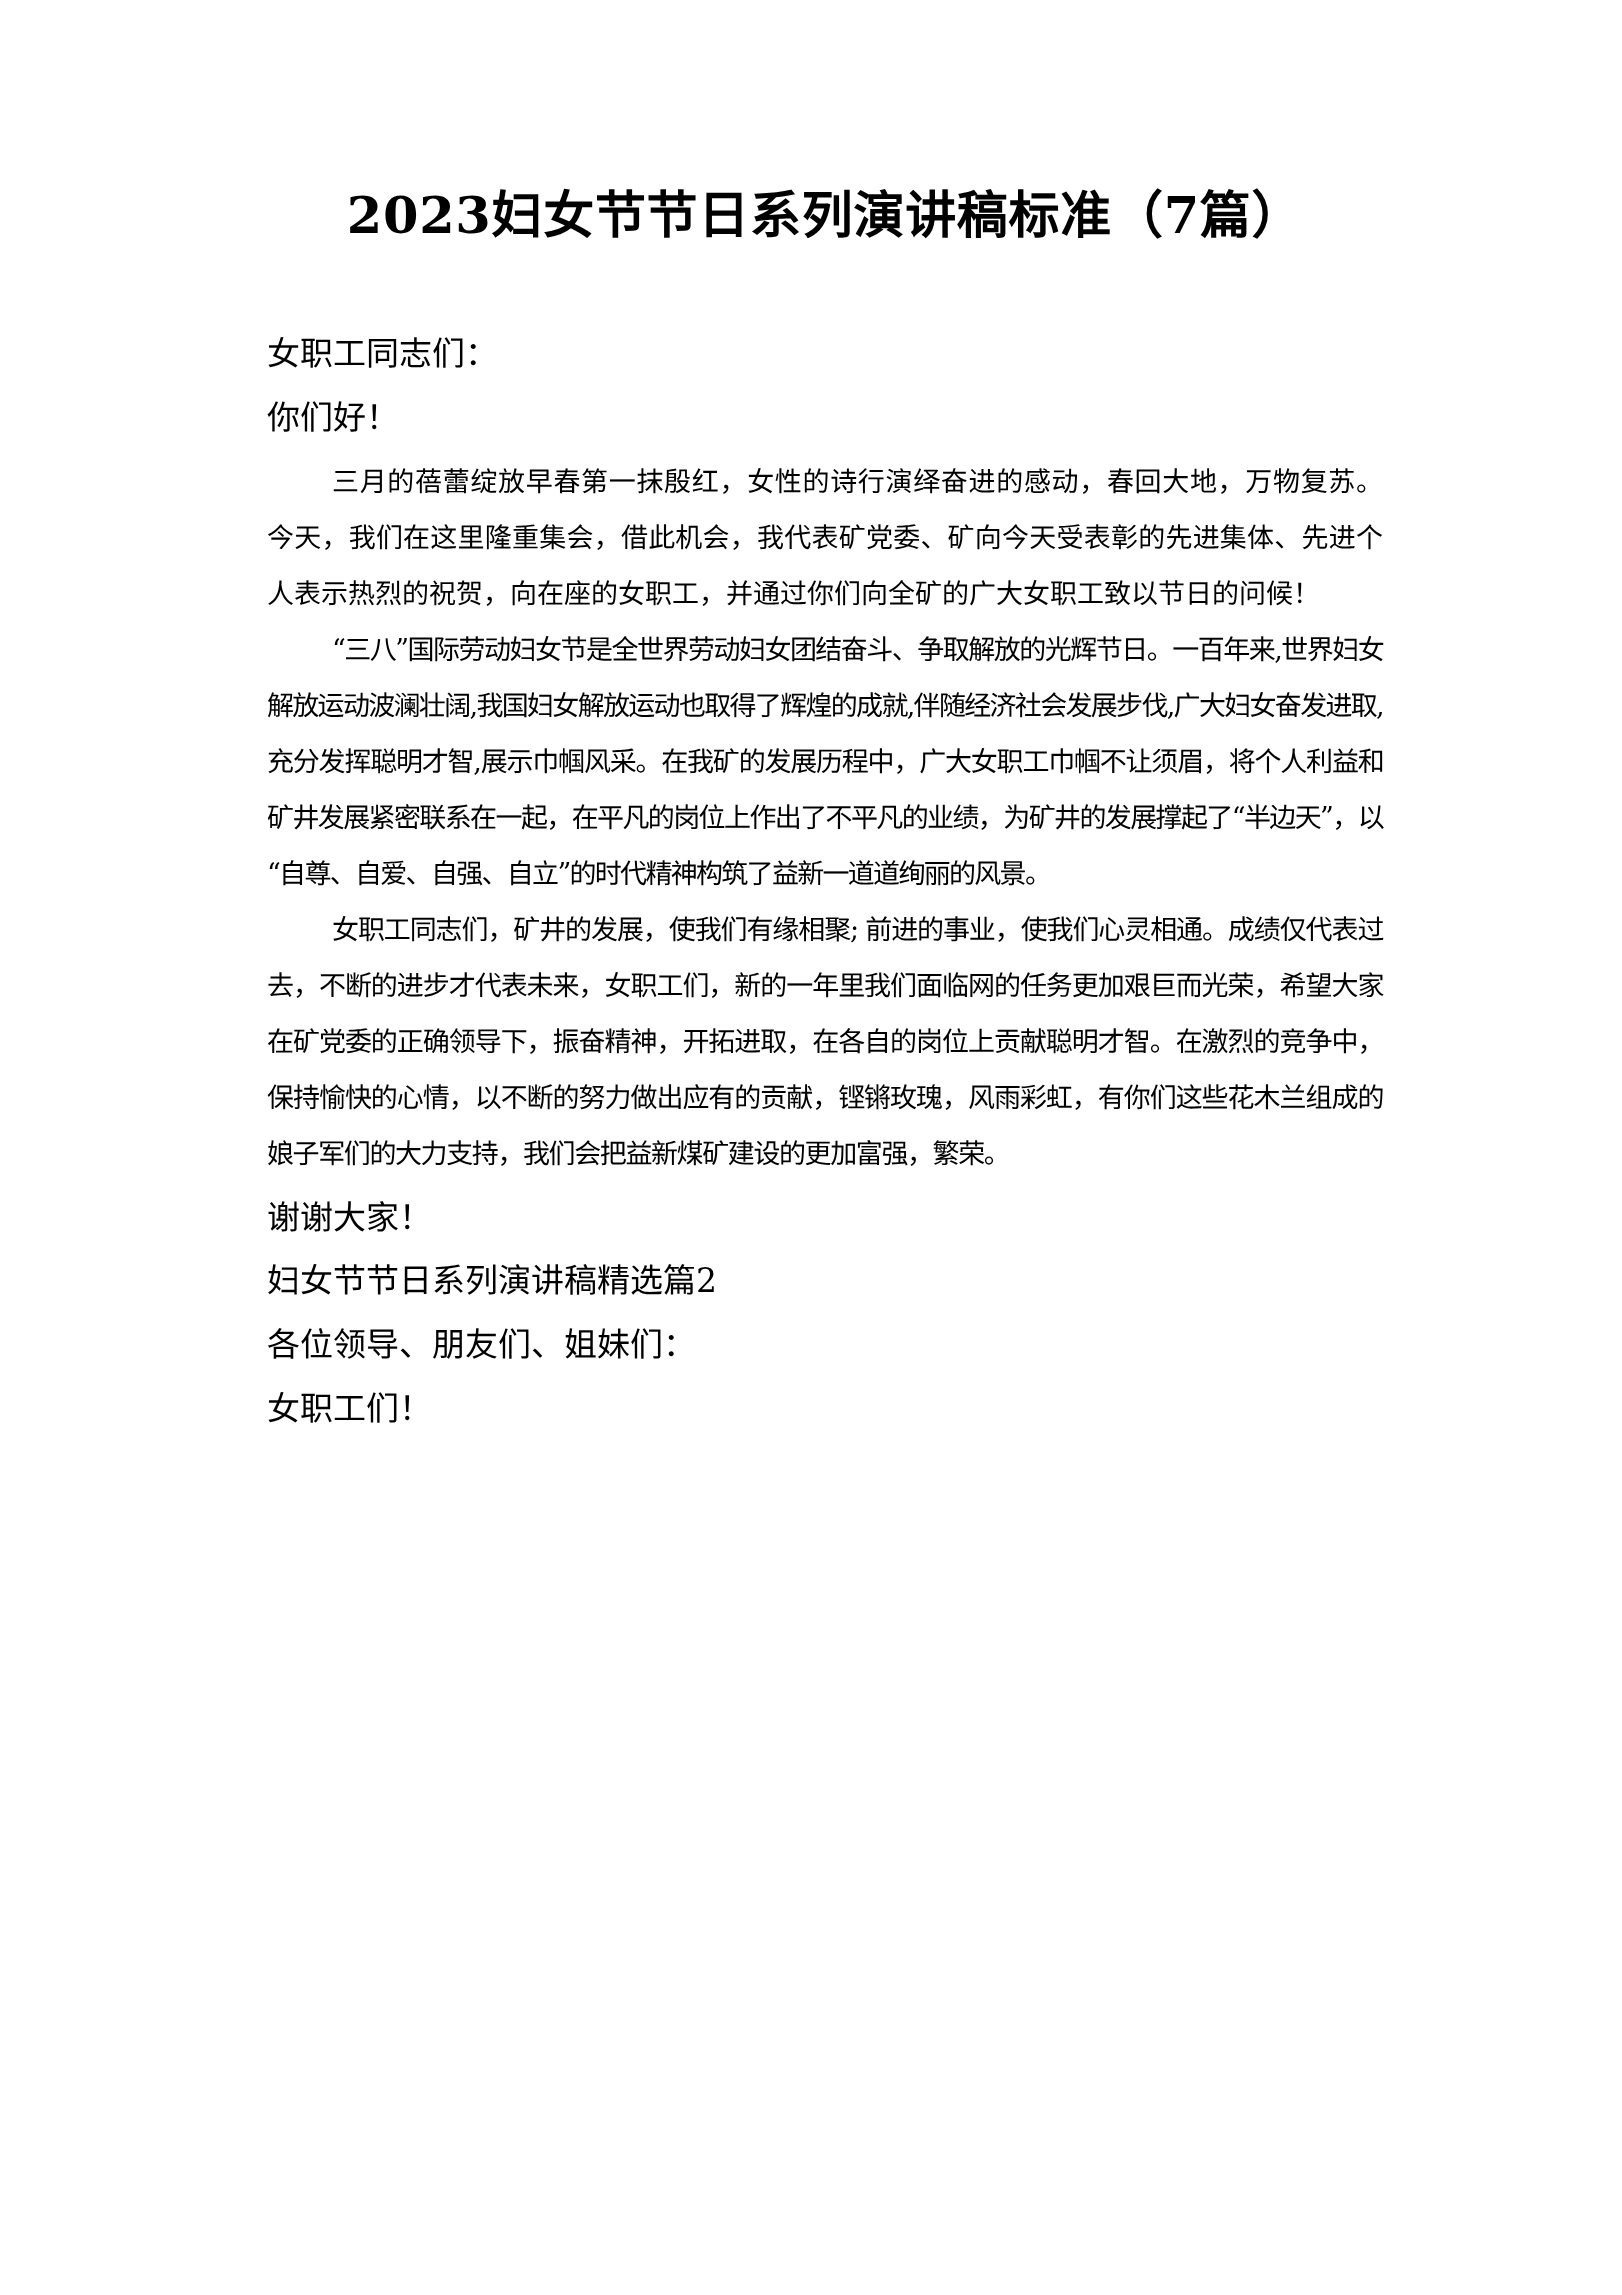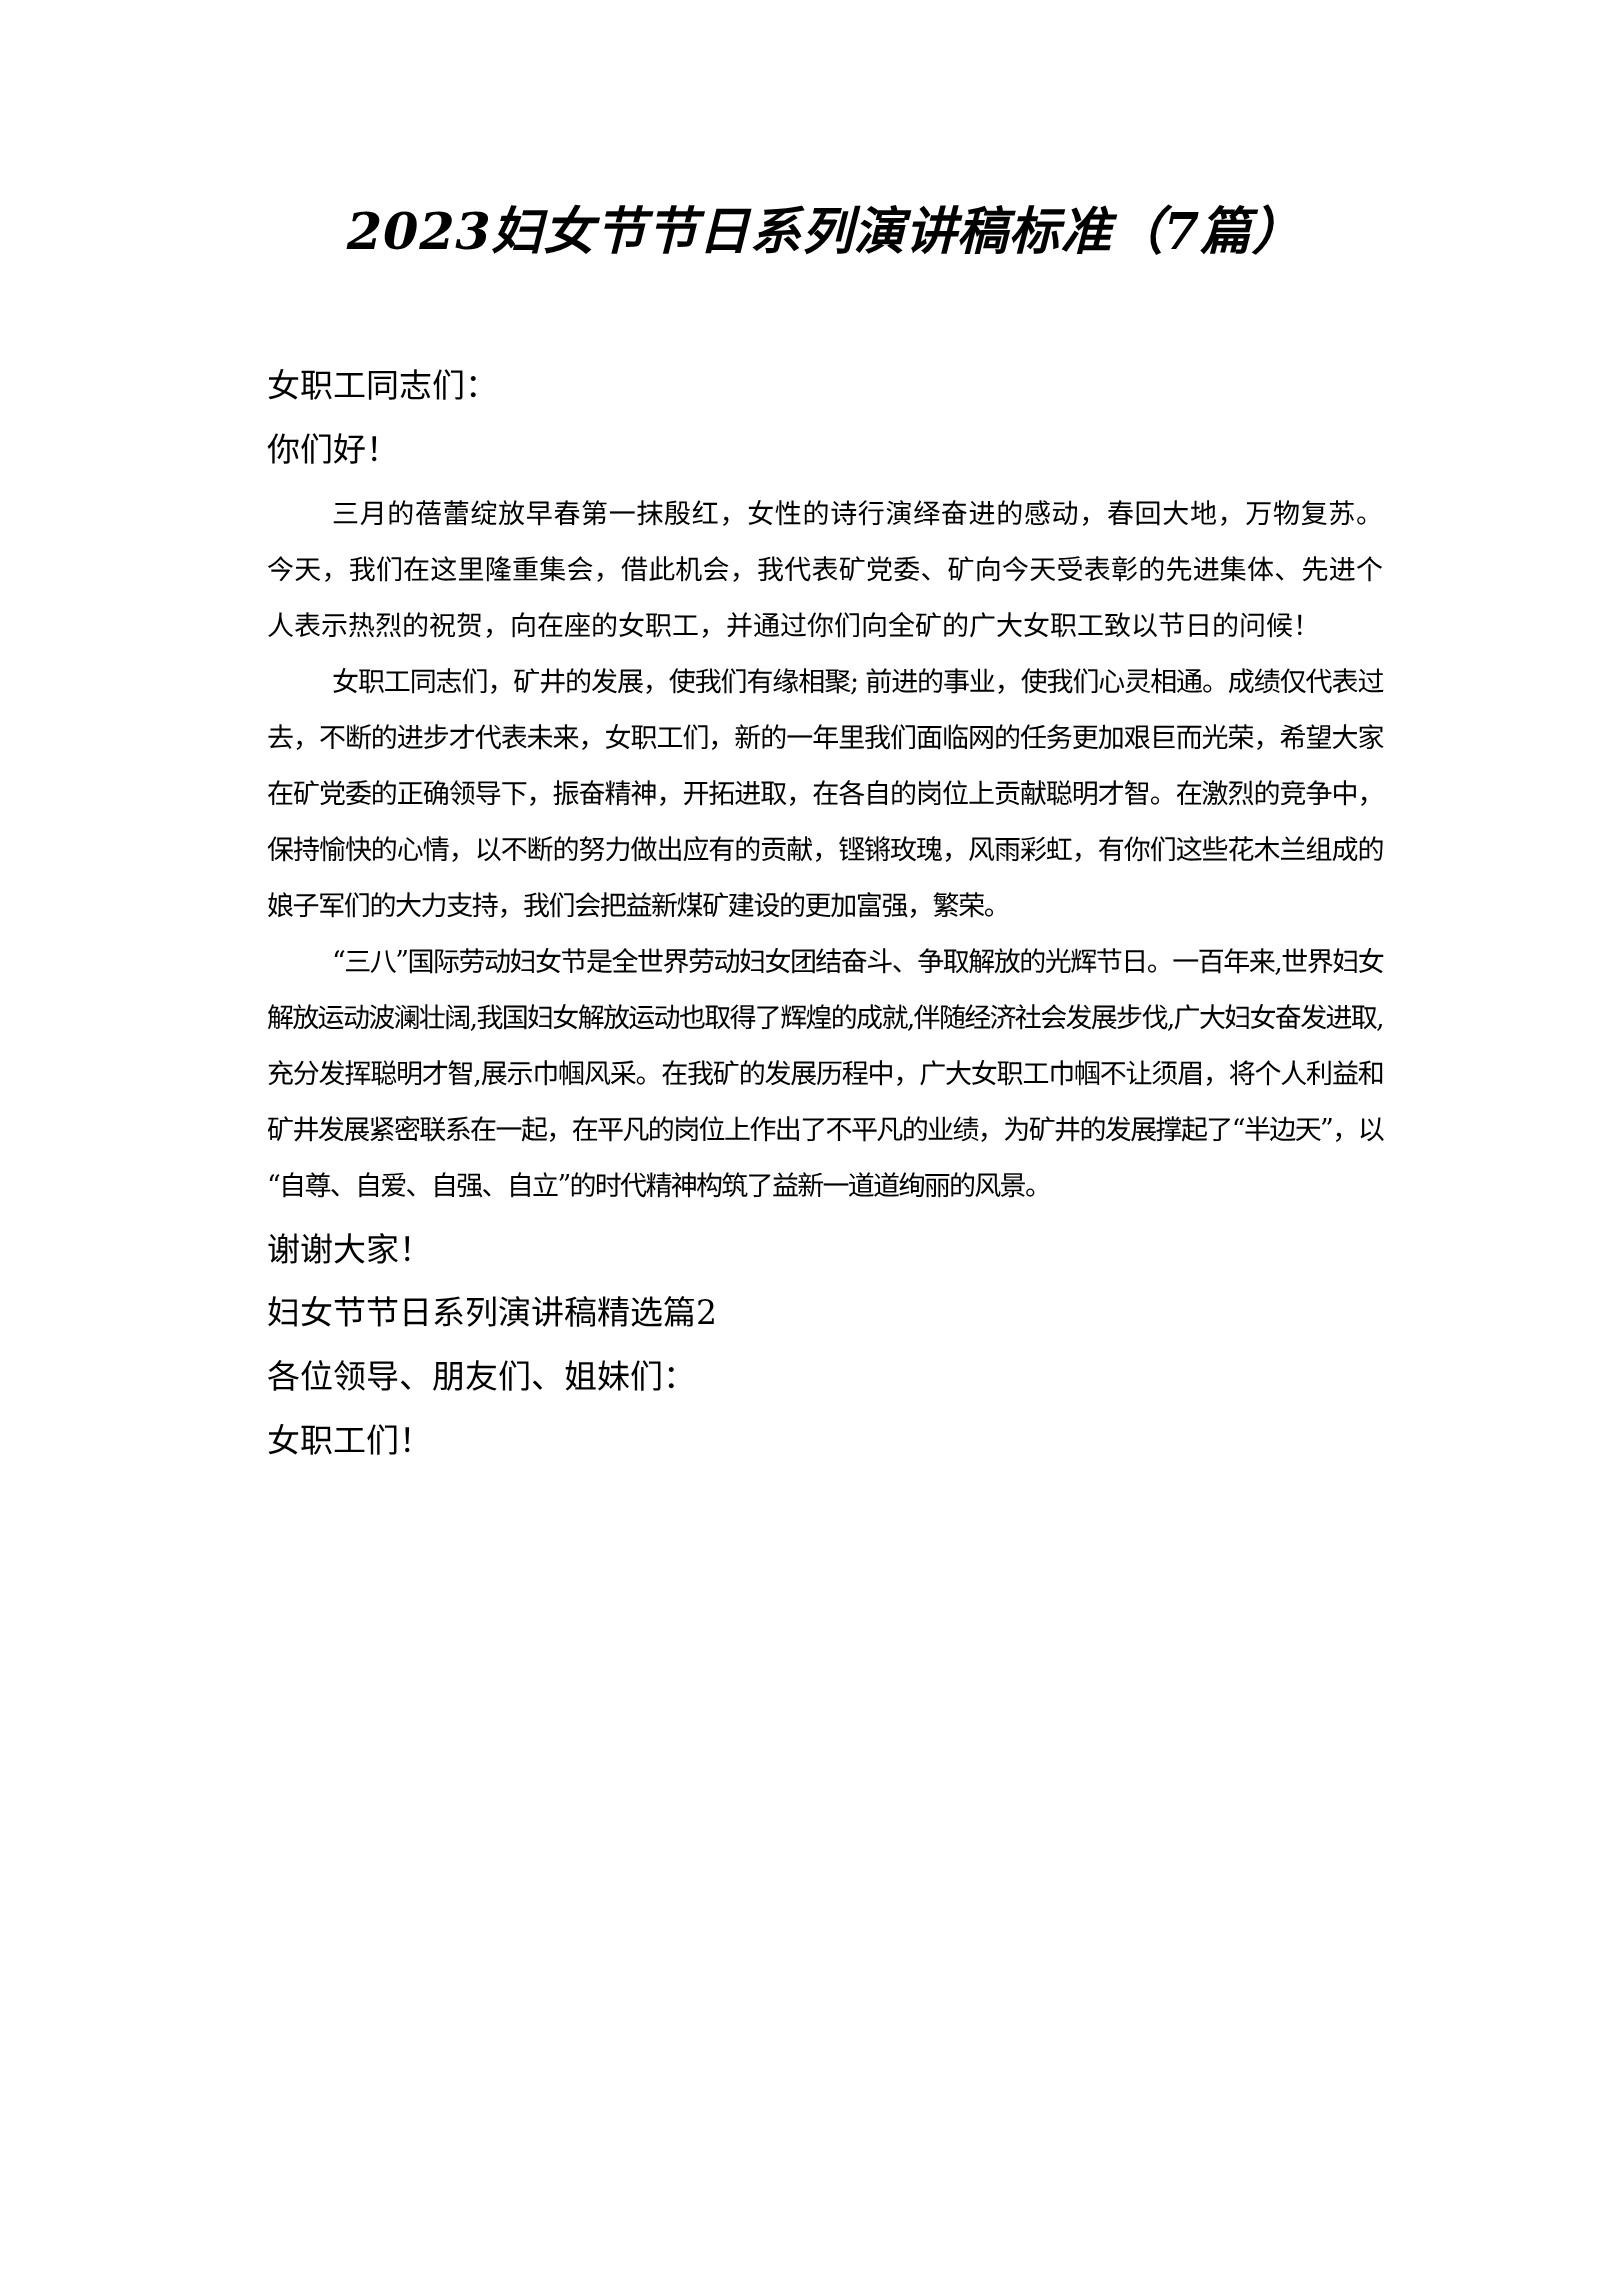--- a/index.html
+++ b/index.html
@@ -28,30 +28,29 @@
 
   .content {
     position: absolute;
     left: 267px;
     top: 0;
     width: 1116px;   
   }
 
   
   .doc-title {
-    margin: 16px;
+    margin: 0;
     padding-top: 181px;
     font-size: 51px;
     line-height: 68px;
     font-weight: 700;
     text-align: center;
     letter-spacing: 0.7px;
     white-space: nowrap;
     font-family: "DejaVu Serif", "Liberation Serif", serif;
-    font-style: italic;
   }
 
   
   .block {
     font-size: 27px;
     line-height: 56px;
     text-align: justify;
     text-justify: inter-character;
     margin: 0;
     letter-spacing: 0px;
@@ -114,23 +113,23 @@
     <p class="line indent0">女职工同志们：</p>
 
     <div class="spacer-sm"></div>
 
     <p class="line indent0">你们好！</p>
 
     <div class="spacer-sm"></div>
 
     <p class="block para">三月的蓓蕾绽放早春第一抹殷红，女性的诗行演绎奋进的感动，春回大地，万物复苏。今天，我们在这里隆重集会，借此机会，我代表矿党委、矿向今天受表彰的先进集体、先进个人表示热烈的祝贺，向在座的女职工，并通过你们向全矿的广大女职工致以节日的问候！</p>
 
+    <p class="block para condensed">“三八”国际劳动妇女节是全世界劳动妇女团结奋斗、争取解放的光辉节日。一百年来,世界妇女解放运动波澜壮阔,我国妇女解放运动也取得了辉煌的成就,伴随经济社会发展步伐,广大妇女奋发进取,充分发挥聪明才智,展示巾帼风采。在我矿的发展历程中，广大女职工巾帼不让须眉，将个人利益和矿井发展紧密联系在一起，在平凡的岗位上作出了不平凡的业绩，为矿井的发展撑起了“半边天”，以“自尊、自爱、自强、自立”的时代精神构筑了益新一道道绚丽的风景。</p>
+
     <p class="block para condensed2">女职工同志们，矿井的发展，使我们有缘相聚; 前进的事业，使我们心灵相通。成绩仅代表过去，不断的进步才代表未来，女职工们，新的一年里我们面临网的任务更加艰巨而光荣，希望大家在矿党委的正确领导下，振奋精神，开拓进取，在各自的岗位上贡献聪明才智。在激烈的竞争中，保持愉快的心情，以不断的努力做出应有的贡献，铿锵玫瑰，风雨彩虹，有你们这些花木兰组成的娘子军们的大力支持，我们会把益新煤矿建设的更加富强，繁荣。</p>
-
-    <p class="block para condensed">“三八”国际劳动妇女节是全世界劳动妇女团结奋斗、争取解放的光辉节日。一百年来,世界妇女解放运动波澜壮阔,我国妇女解放运动也取得了辉煌的成就,伴随经济社会发展步伐,广大妇女奋发进取,充分发挥聪明才智,展示巾帼风采。在我矿的发展历程中，广大女职工巾帼不让须眉，将个人利益和矿井发展紧密联系在一起，在平凡的岗位上作出了不平凡的业绩，为矿井的发展撑起了“半边天”，以“自尊、自爱、自强、自立”的时代精神构筑了益新一道道绚丽的风景。</p>
 
 
     <div class="spacer-sm"></div>
 
     <p class="line indent0">谢谢大家！</p>
 
     <div class="spacer-sm"></div>
 
     <p class="line section-head indent0">妇女节节日系列演讲稿精选篇2</p>
 

